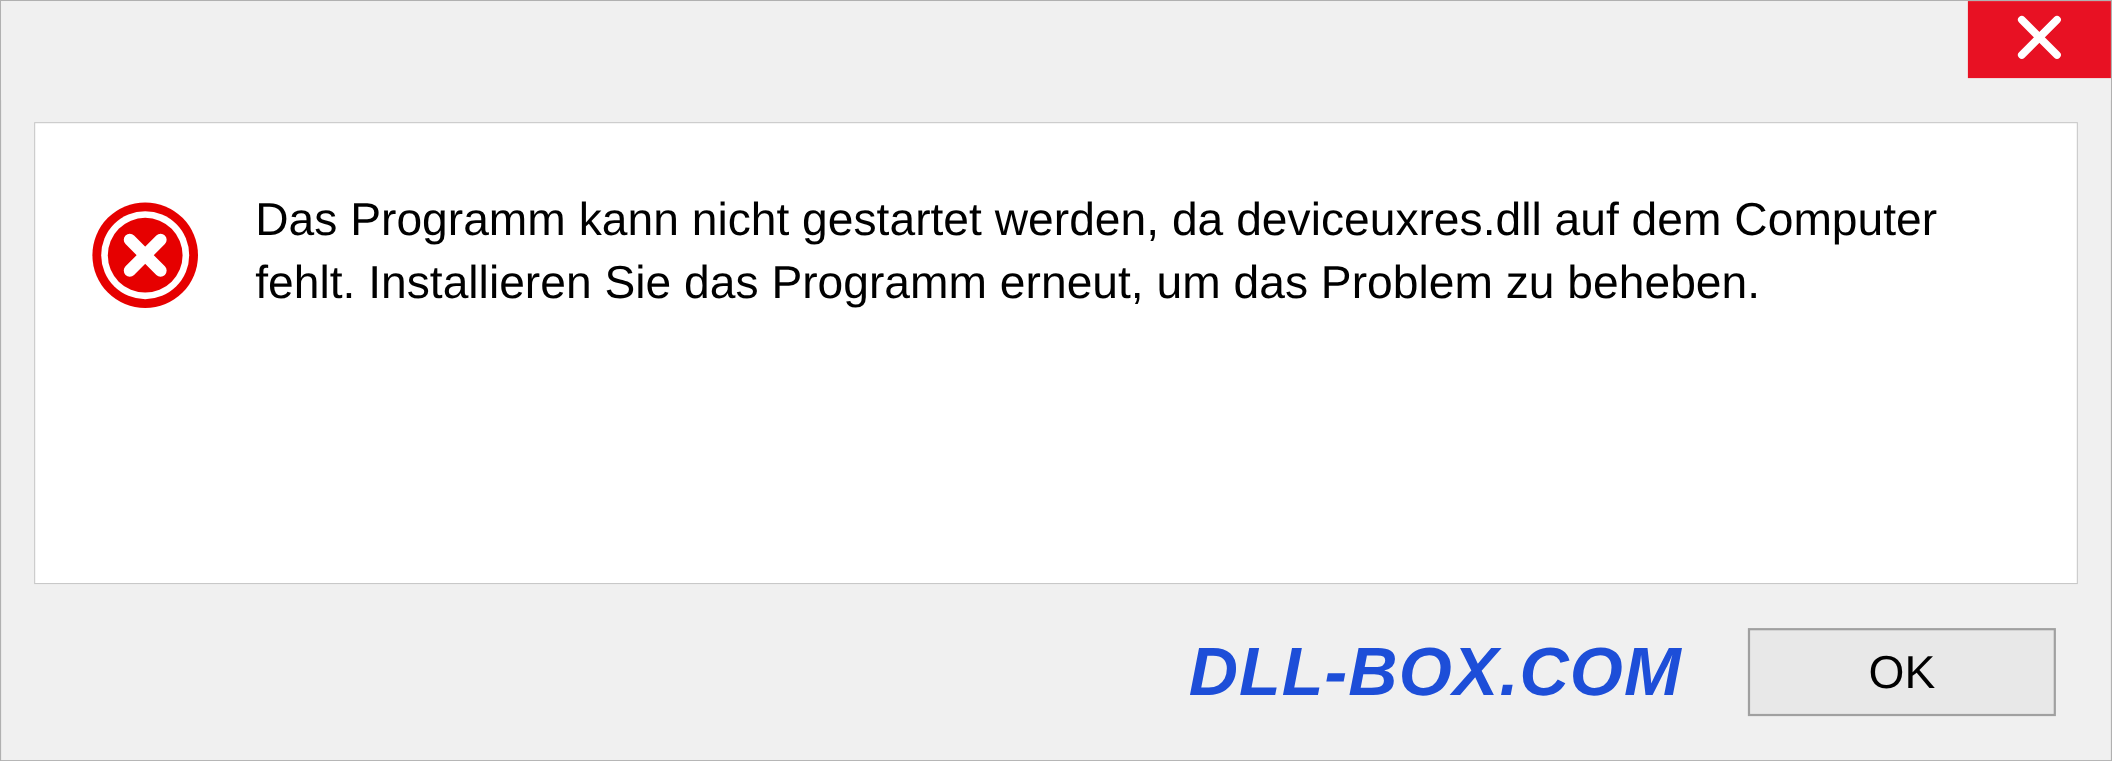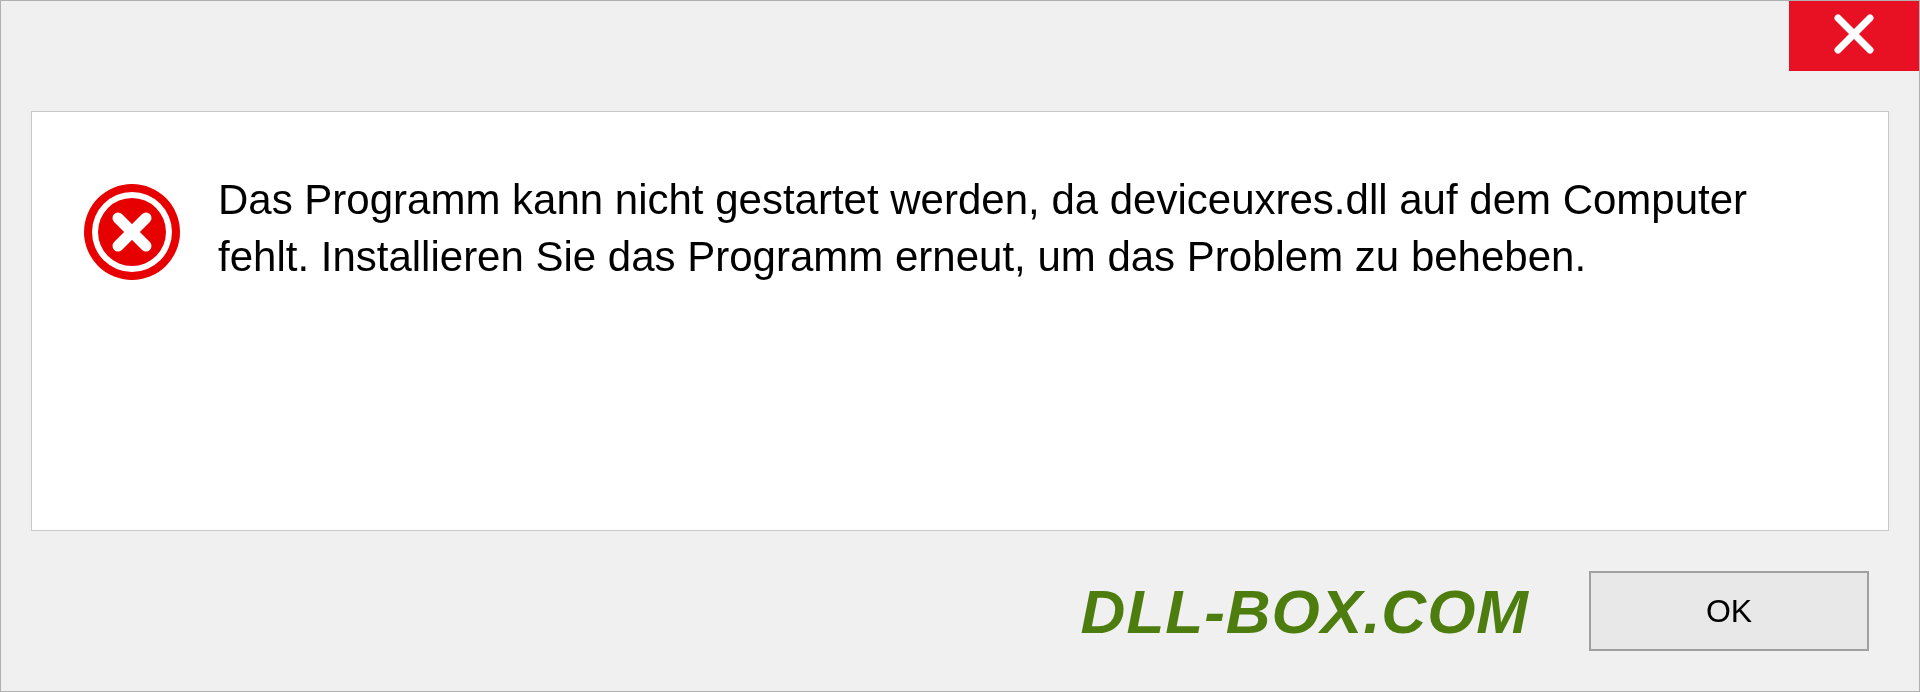--- a/index.html
+++ b/index.html
@@ -62,21 +62,21 @@
       height: 44px;
     }
     
     .content-panel {
       margin: 20px 30px 10px 30px;
       background: #ffffff;
       border: 1px solid #c8c8c8;
       padding: 60px 50px 60px 50px;
       display: flex;
       align-items: flex-start;
-      gap: 36px;
+      gap: 50px;
       flex: 1;
     }
     
     .error-icon-container {
       flex-shrink: 0;
       margin-top: 10px;
     }
     
     .error-icon-container svg {
       width: 100px;
@@ -95,32 +95,32 @@
       display: flex;
       align-items: center;
       justify-content: flex-end;
       padding: 30px 50px 40px 50px;
       gap: 60px;
     }
     
     .watermark {
       font-size: 62px;
       font-weight: 900;
-      color: #4d7c0f;
+      color: #1d4ed8;
       font-style: italic;
       letter-spacing: 1px;
       font-family: Arial, sans-serif;
     }
     
     .ok-button {
       width: 280px;
       height: 80px;
       background: #e8e8e8;
       border: 2px solid #a0a0a0;
-      font-size: 32px;
+      font-size: 42px;
       color: #000000;
       cursor: pointer;
       display: flex;
       align-items: center;
       justify-content: center;
       font-family: inherit;
     }
   </style>
 </head>
 <body>

